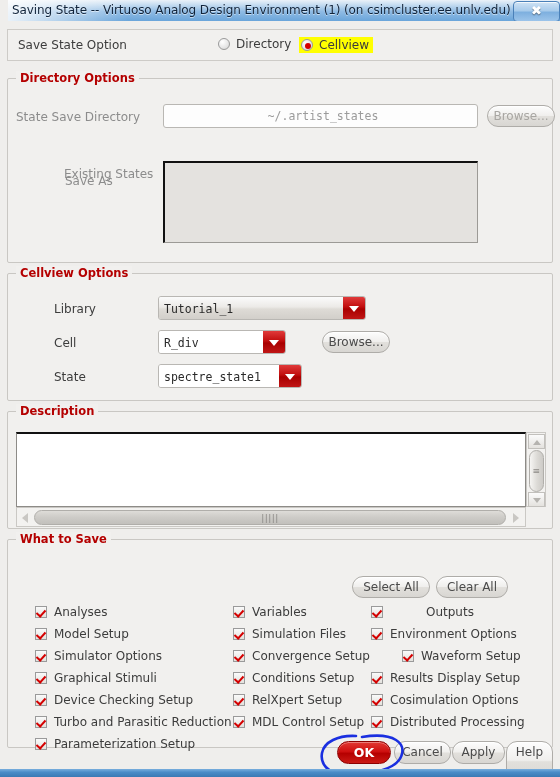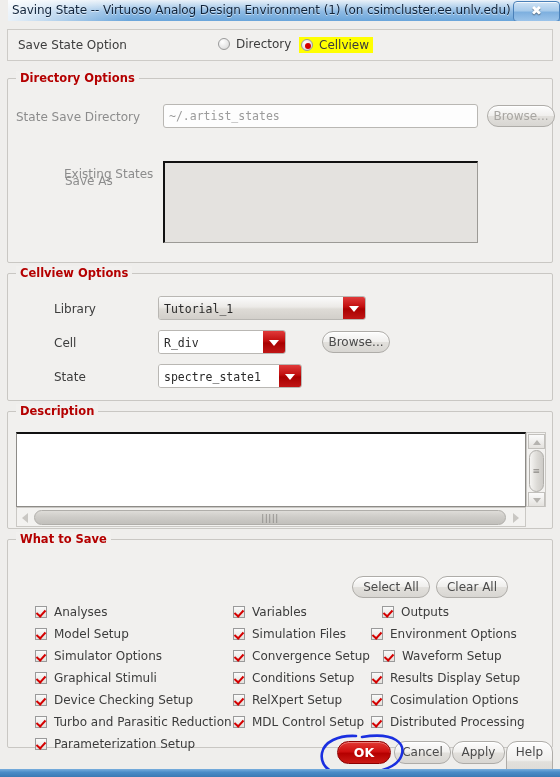--- a/index.html
+++ b/index.html
@@ -165,21 +165,21 @@
           <span class="radio on"></span>
           <span class="radio-label">Cellview</span>
         </span>
       </div>
     </div>
 
     <div class="group" style="left:7px;top:57px;width:546px;height:185px;">
       <div class="group-title">Directory Options</div>
 
       <div class="fld-label" style="left:8px;top:31px;">State Save Directory</div>
-      <div class="tfield dim" style="left:155px;top:25px;width:315px;">~/.artist_states</div>
+      <div class="tfield dim" style="left:155px;top:25px;width:315px;text-align:center;">~/.artist_states</div>
       <div class="btn dim" style="left:479px;top:26px;width:68px;">Browse...</div>
 
       <div class="fld-label" style="left:57px;top:61px;margin-top:34px;">Save As</div>
 
       <div class="fld-label" style="left:28px;top:88px;margin-left:28px;">Existing States</div>
       <div class="listbox" style="left:155px;top:82px;width:315px;height:82px;"></div>
     </div>
 
     <div class="group" style="left:7px;top:252px;width:546px;height:128px;">
       <div class="group-title">Cellview Options</div>
@@ -287,29 +287,29 @@
       </div>
       <div class="cbrow" style="left:225px;top:153px;">
         <span class="cbox on"></span>
         <span class="cblabel">RelXpert Setup</span>
       </div>
       <div class="cbrow" style="left:225px;top:175px;">
         <span class="cbox on"></span>
         <span class="cblabel">MDL Control Setup</span>
       </div>
 
-      <div class="cbrow" style="left:374px;top:65px;">
+      <div class="cbrow" style="left:363px;top:65px;gap:36px;">
         <span class="cbox on"></span>
         <span class="cblabel">Outputs</span>
       </div>
       <div class="cbrow" style="left:363px;top:87px;">
         <span class="cbox on"></span>
         <span class="cblabel">Environment Options</span>
       </div>
-      <div class="cbrow" style="left:363px;top:109px;padding-left:12px;">
+      <div class="cbrow" style="left:382px;top:109px;padding-left:12px;">
         <span class="cbox on"></span>
         <span class="cblabel">Waveform Setup</span>
       </div>
       <div class="cbrow" style="left:363px;top:131px;">
         <span class="cbox on"></span>
         <span class="cblabel">Results Display Setup</span>
       </div>
       <div class="cbrow" style="left:363px;top:153px;">
         <span class="cbox on"></span>
         <span class="cblabel">Cosimulation Options</span>

